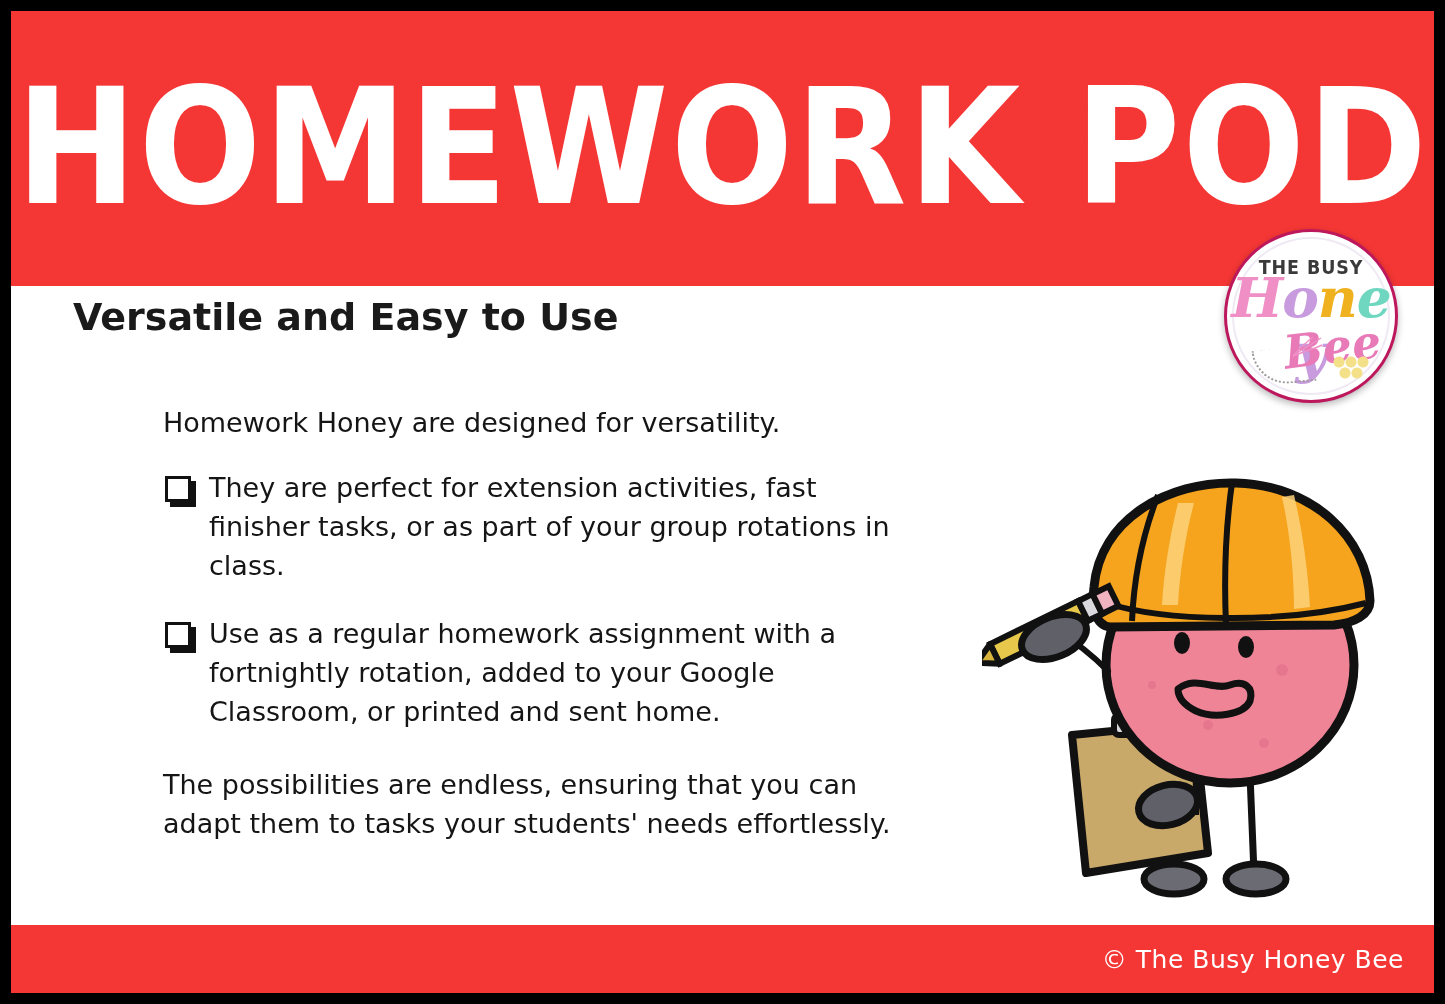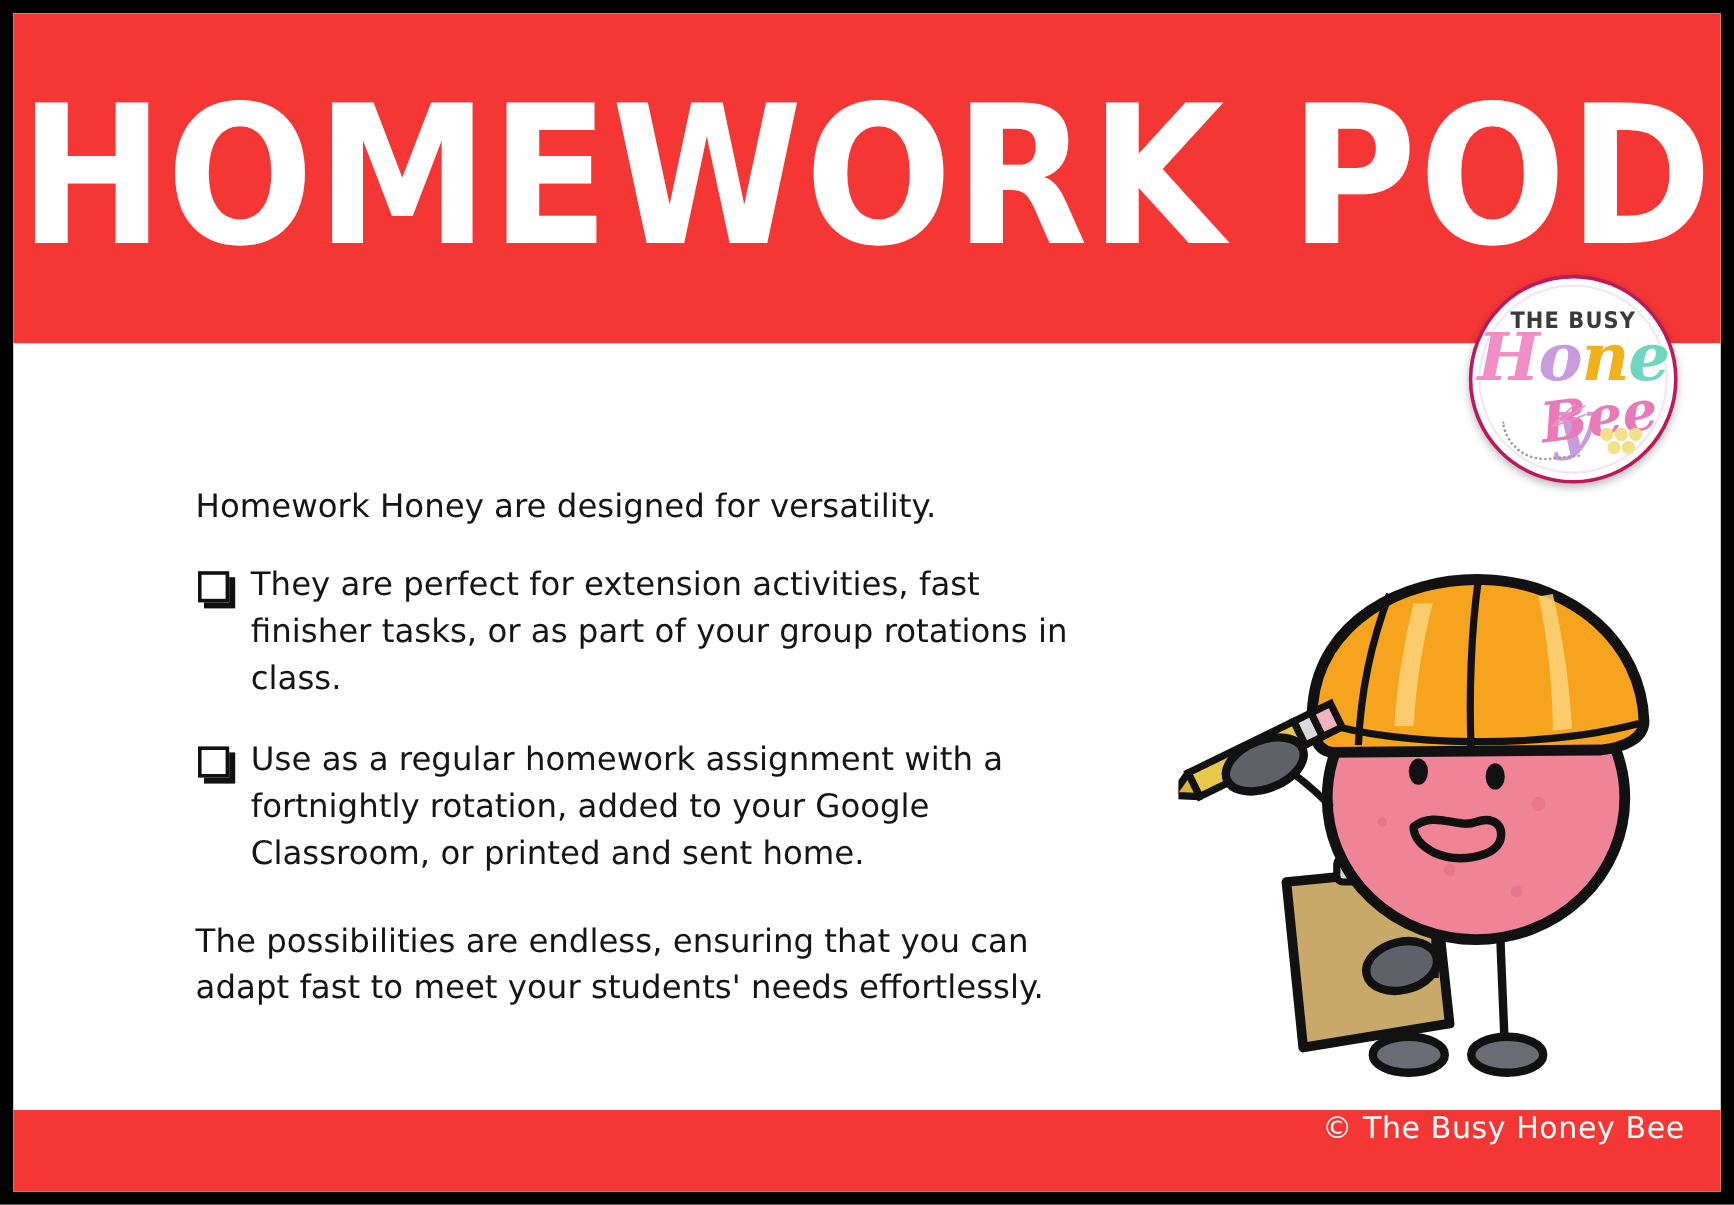--- a/index.html
+++ b/index.html
@@ -55,20 +55,21 @@
 
   
   .footer-band {
     position: absolute;
     left: 0;
     bottom: 0;
     width: 100%;
     height: 68px;
     background: #f43735;
     display: flex;
+    align-items: center;
     justify-content: flex-end;
   }
   .footer-credit {
     color: #ffffff;
     font-family: "DejaVu Sans", sans-serif;
     font-size: 25px;
     letter-spacing: 0.5px;
     padding-right: 30px;
     white-space: nowrap;
   }
@@ -244,36 +245,37 @@
 
 <div class="page">
   <div class="sheet">
 
     <div class="header-band">
       <div class="header-title">HOMEWORK POD</div>
     </div>
 
     <div class="content">
 
+      <div class="section-heading">Versatile and Easy to Use</div>
 
       <div class="body-block">
         <p class="para">Homework Honey are designed for versatility.</p>
 
         <ul class="bullet-list">
           <li class="bullet-item">
             <span class="checkbox-icon"></span>
             <span>They are perfect for extension activities, fast finisher tasks, or as part of your group rotations in class.</span>
           </li>
           <li class="bullet-item">
             <span class="checkbox-icon"></span>
             <span>Use as a regular homework assignment with a fortnightly rotation, added to your Google Classroom, or printed and sent home.</span>
           </li>
         </ul>
 
-        <p class="para last">The possibilities are endless, ensuring that you can adapt fast to meet your students' needs effortlessly.</p>
+        <p class="para last">The possibilities are endless, ensuring that you can adapt them to tasks your students' needs effortlessly.</p>
       </div>
 
       <div class="logo-badge">
         <div class="logo-inner"></div>
         <div class="logo-the-busy">THE BUSY</div>
         <div class="logo-honey">
           <span class="lh-h">H</span><span class="lh-o">o</span><span class="lh-n">n</span><span class="lh-e">e</span><span class="lh-y">y</span>
         </div>
         <div class="logo-bee">Bee</div>
         <div class="logo-trail"></div>

